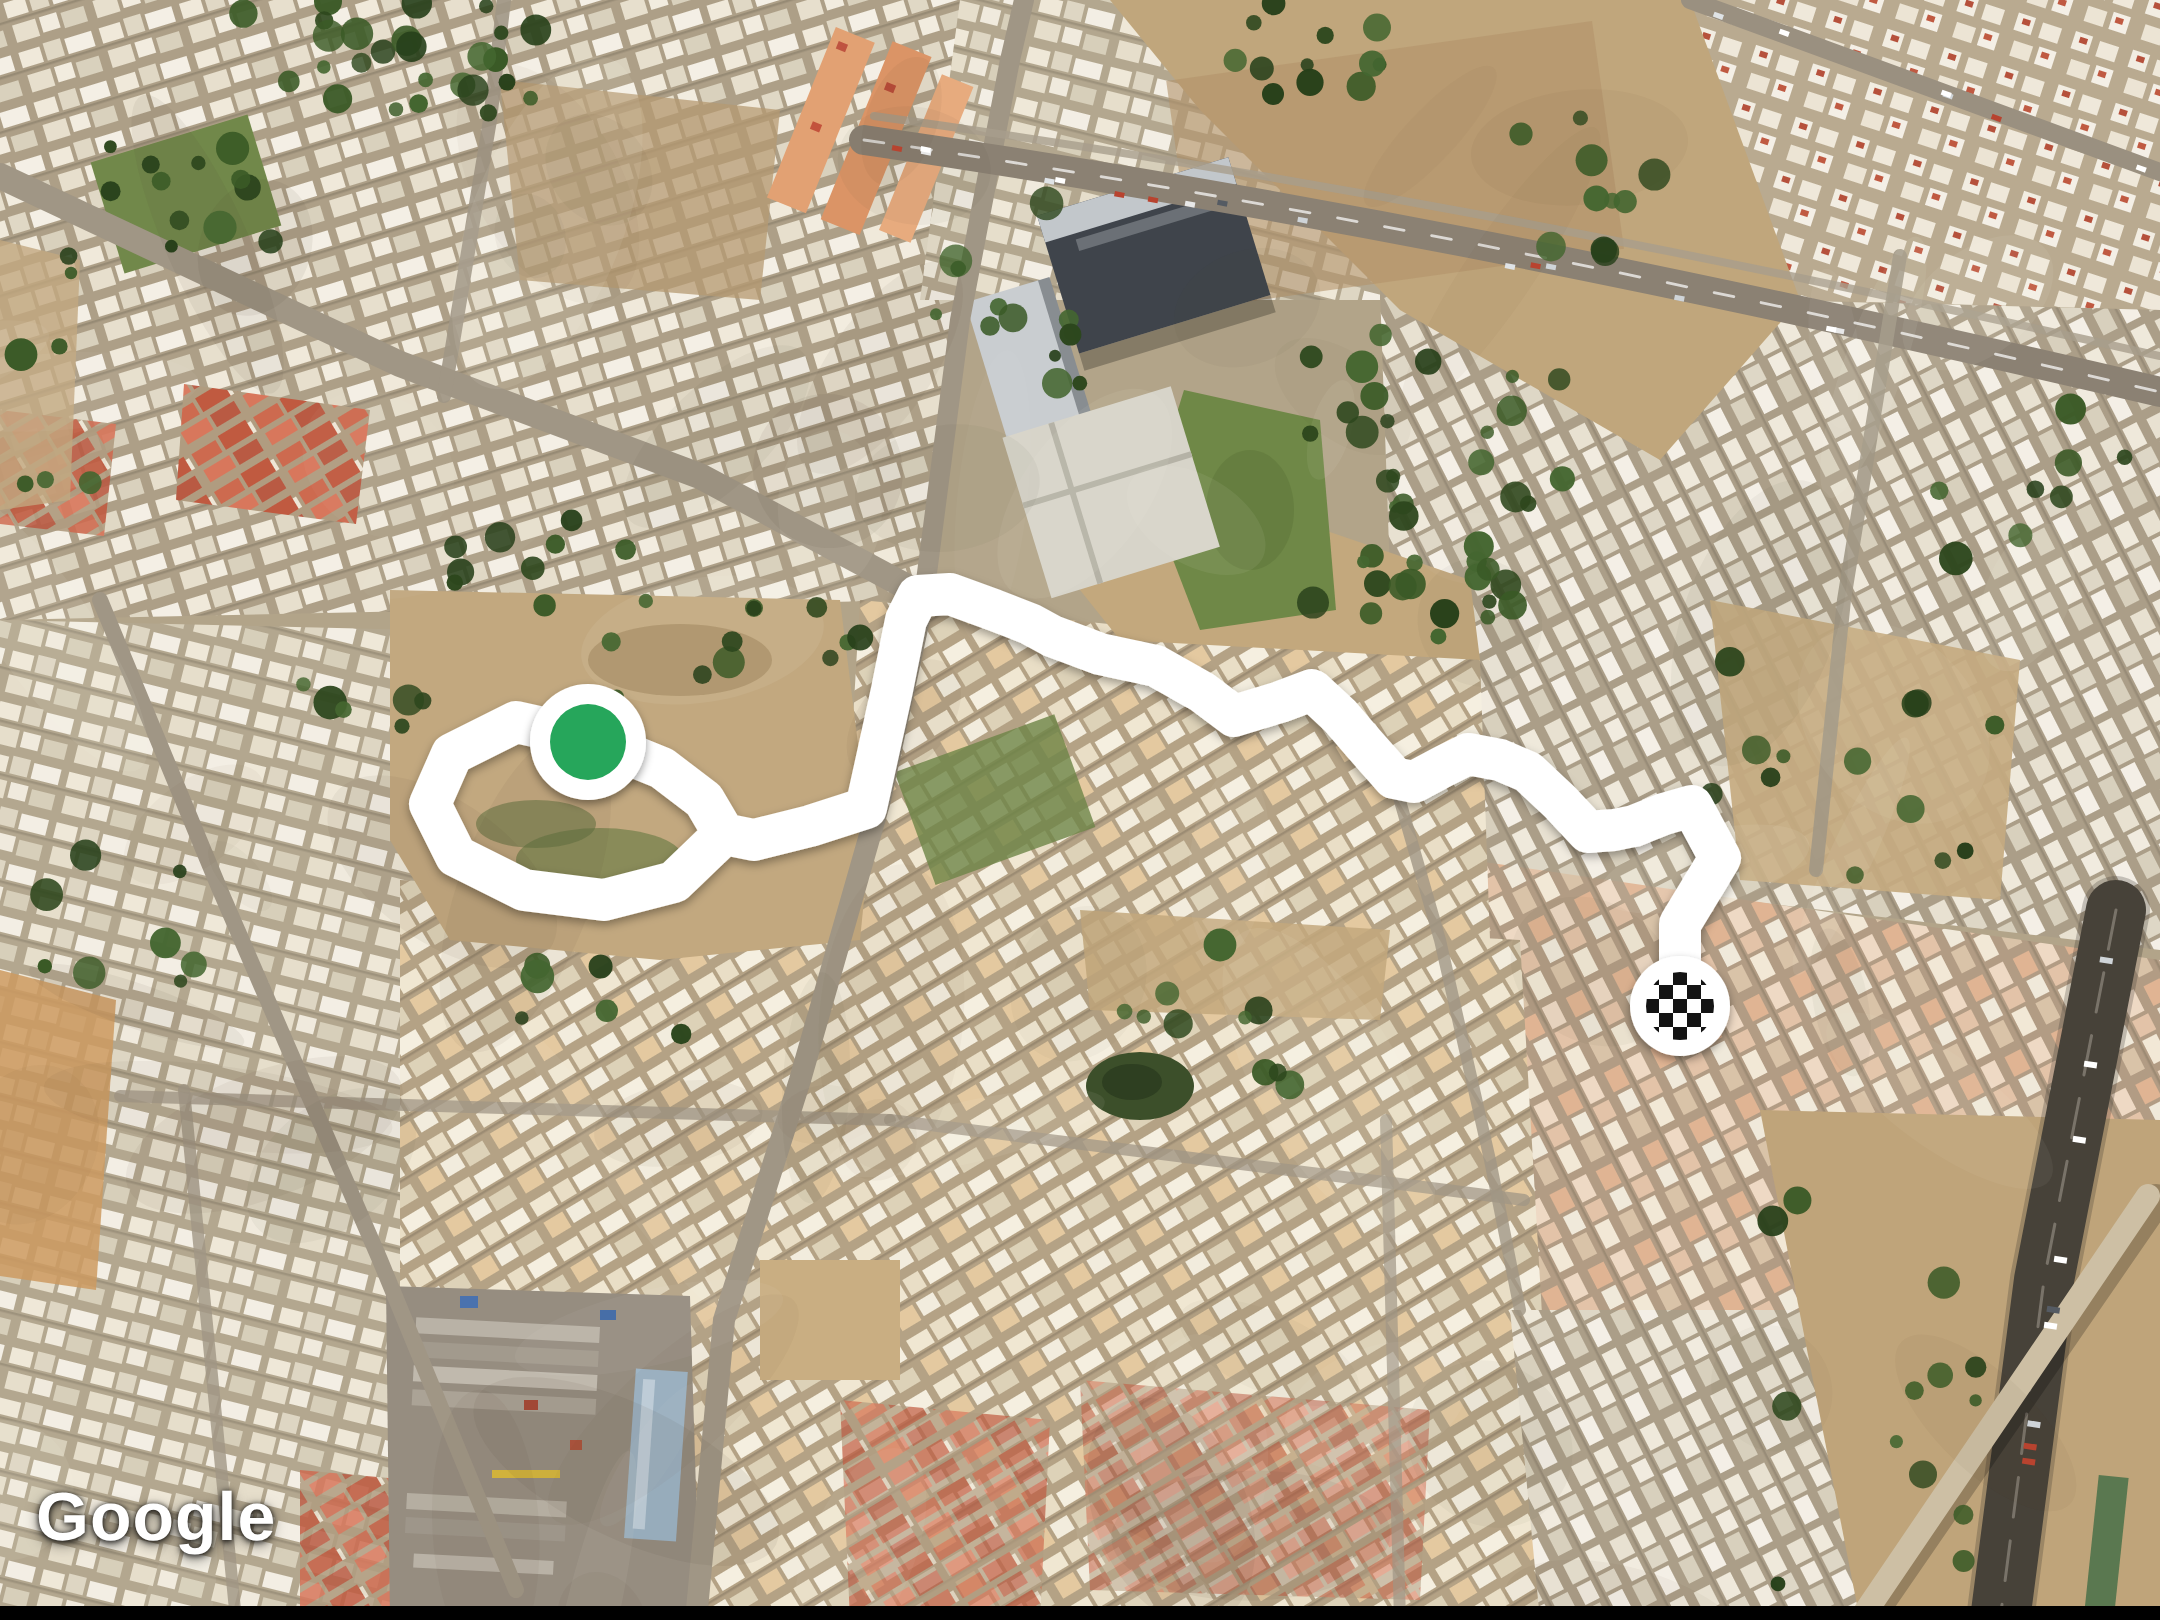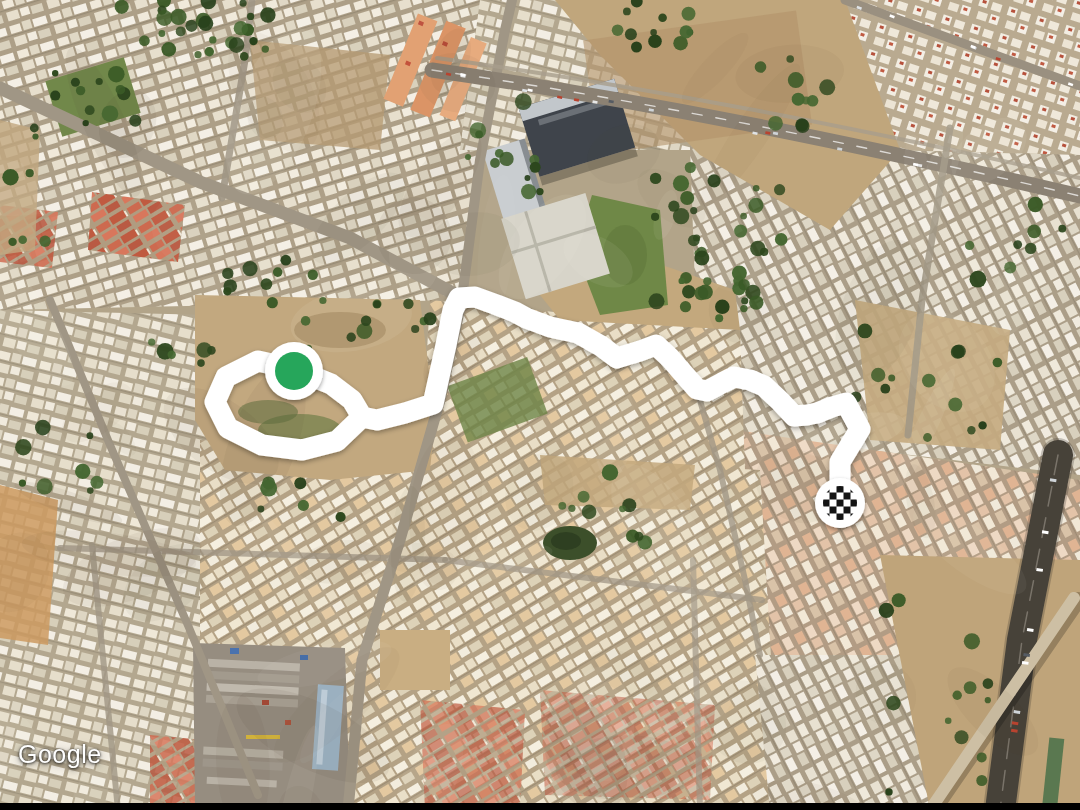--- a/index.html
+++ b/index.html
@@ -3,21 +3,21 @@
 <meta charset="utf-8">
 <style>
   html,body{margin:0;padding:0;background:#000;}
   .stage{
     position:relative;width:1080px;height:810px;overflow:hidden;
     background:#b2a489;font-family:"Liberation Sans",sans-serif;
   }
   .stage svg{position:absolute;left:0;top:0;width:1080px;height:810px;display:block;}
   .google-logo{
     position:absolute;left:18px;top:742px;z-index:30;
-    color:#ffffff;font-size:25px;font-weight:400;letter-spacing:0.5px;
+    color:#ffffff;font-size:34px;font-weight:700;letter-spacing:0.5px;
     text-shadow:0 1px 3px rgba(0,0,0,.70),0 2px 7px rgba(0,0,0,.50),0 0 2px rgba(0,0,0,.45);
     cursor:pointer;user-select:none;line-height:1;
   }
   .letterbox-bar{
     position:absolute;left:0;bottom:0;width:100%;height:7px;background:#000;z-index:40;
   }
 </style>
 </head>
 <body>
 

